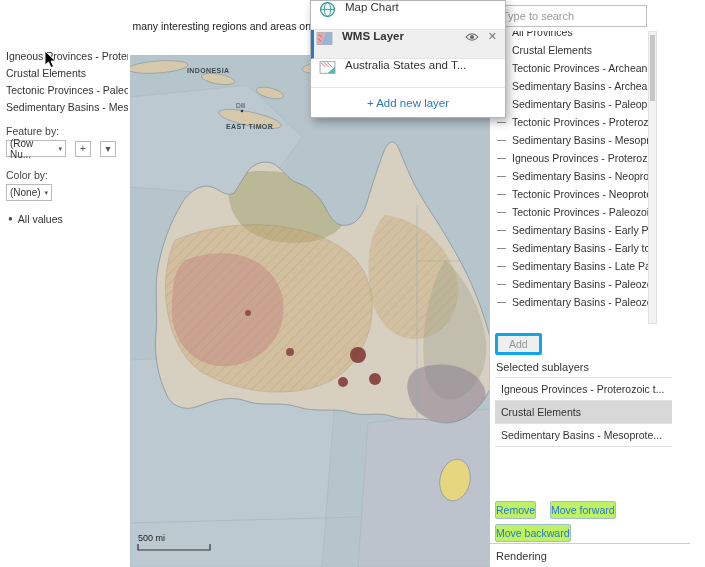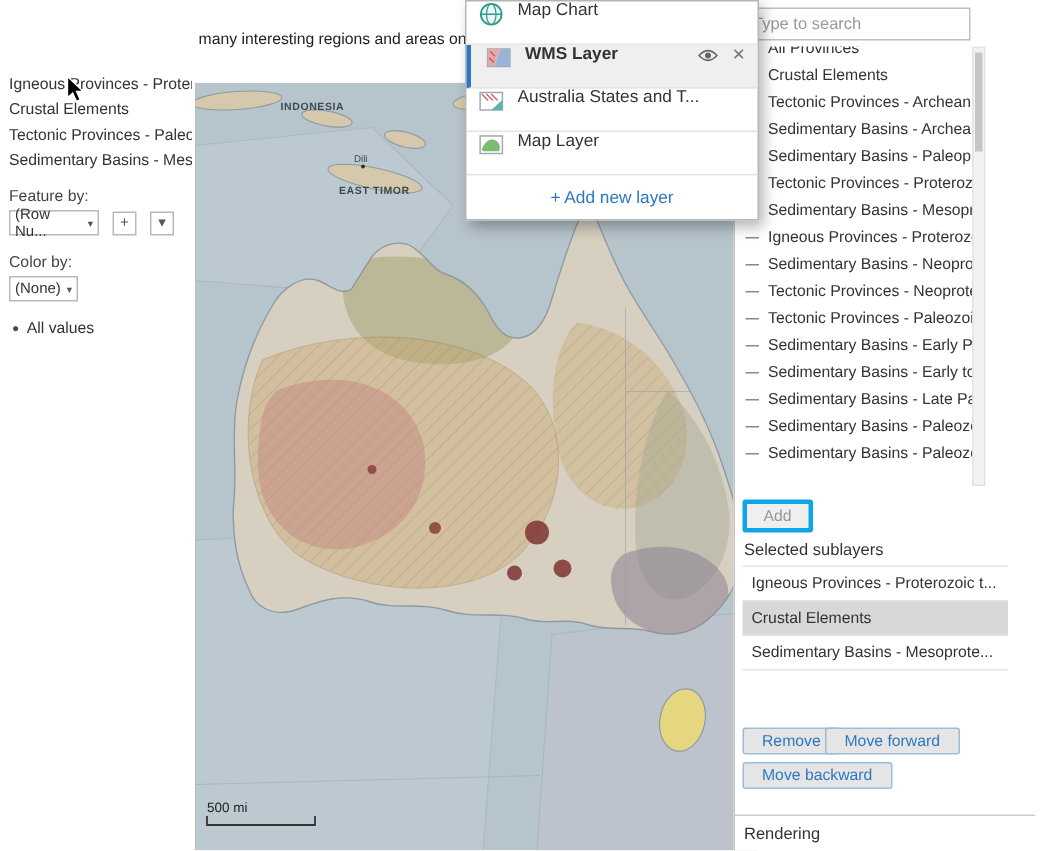--- a/index.html
+++ b/index.html
@@ -30,21 +30,21 @@
   .mini-btn { width:16px; height:16px; border:1px solid #b9b9b9; background:#fff; color:#555; font-size:10px; line-height:13px; text-align:center; padding:0; cursor:default; }
   .all-values { display:flex; align-items:center; gap:5px; margin:12px 0 0 8px; font-size:10.5px; color:#333; }
   .bullet { font-size:8px; color:#4a4a4a; line-height:1; }
 
   .cursor-arrow { position:absolute; left:44px; top:50px; z-index:50; }
 
   
   .layers-popup { position:absolute; left:310px; top:0; width:196px; background:#fff; border:1px solid #b5b5b5; box-shadow:3px 4px 9px rgba(0,0,0,.3); z-index:20; }
   .lp-row { height:29px; display:flex; align-items:flex-start; padding:0 8px; border-bottom:1px solid #e4e4e4; font-size:11.5px; color:#333; cursor:default; }
   .lp-row .lp-icon { width:17px; height:17px; margin-right:9px; flex:0 0 auto; }
-  .lp-row.active { background:#efefef; border-left:3px solid #2b78c0; padding-left:10px; font-weight:bold; }
+  .lp-row.active { background:#efefef; border-left:3px solid #2b78c0; padding-left:2px; font-weight:bold; }
   .lp-label { flex:1 1 auto; white-space:nowrap; overflow:hidden; }
   .lp-controls { display:flex; align-items:center; gap:9px; }
   .lp-close { font-size:11px; color:#777; font-weight:normal; cursor:default; }
   .lp-add { height:29px; display:flex; align-items:center; justify-content:center; font-size:11.5px; color:#2b78c0; cursor:default; }
 
   
   .right-panel { position:absolute; left:489px; top:0; width:200px; height:567px; background:#fff; border-left:1px solid #c4c4c4; z-index:10; }
   .search-input { position:absolute; left:5px; top:5px; width:152px; height:22px; border:1px solid #c0c0c0; font-size:11px; padding:0 6px; color:#333; font-family:"Liberation Sans",sans-serif; }
   .search-input::placeholder { color:#999; }
   .avail-list { position:absolute; left:5px; top:31px; width:162px; height:293px; overflow:hidden; }
@@ -52,21 +52,21 @@
   .arow { height:18px; display:flex; align-items:center; font-size:10.5px; color:#333; white-space:nowrap; overflow:hidden; cursor:default; }
   .dash { display:inline-block; width:9px; border-top:1px solid #8a8a8a; margin:0 6px 0 2px; flex:0 0 auto; }
   .atext { overflow:hidden; white-space:nowrap; }
   .vscroll { position:absolute; right:0; top:0; bottom:0; width:9px; background:#f2f2f2; border:1px solid #e2e2e2; }
   .vthumb { position:absolute; left:1px; right:1px; top:3px; height:66px; background:#c6c6c6; }
   .btn-gray { position:absolute; left:5px; top:333px; padding:2px 11px; font-size:10.5px; color:#969696; background:#efefef; border:3px solid #0ea5e9; border-radius:2px; cursor:default; font-family:"Liberation Sans",sans-serif; }
   .sel-header { position:absolute; left:6px; top:361px; font-size:11px; color:#333; }
   .sel-list { position:absolute; left:5px; top:377px; width:177px; border-top:1px solid #e3e3e3; }
   .srow { height:23px; line-height:23px; padding-left:6px; font-size:10.5px; color:#333; border-bottom:1px solid #e3e3e3; white-space:nowrap; overflow:hidden; cursor:default; }
   .srow.sel { background:#d8d8d8; }
-  .btn-blue { padding:2px 12px; font-size:10.5px; color:#2b78c0; background:#e5e5e5; border:1px solid #9dbcd8; border-radius:2px; cursor:default; font-family:"Liberation Sans",sans-serif; }
+  .btn-blue { padding:2px 0; font-size:10.5px; color:#2b78c0; background:#bef264; border:1px solid #9dbcd8; border-radius:2px; cursor:default; font-family:"Liberation Sans",sans-serif;margin-top:16px; }
   .btn-remove { position:absolute; left:5px; top:485px; }
   .btn-forward { position:absolute; left:60px; top:485px; }
   .btn-backward { position:absolute; left:5px; top:508px; }
   .rendering-section { position:absolute; left:0; top:543px; width:200px; border-top:1px solid #cccccc; padding:6px 0 0 6px; font-size:11px; color:#333; }
 </style>
 </head>
 <body>
 
 <div class="app">
 
@@ -202,27 +202,20 @@
 
     <div class="lp-row">
       <svg class="lp-icon" viewBox="0 0 16 16">
         <rect x="1" y="2.5" width="14" height="11" fill="#fff" stroke="#9aa7ad" stroke-width="0.9"></rect>
         <path d="M2,3.5 l4,4 M5,3.5 l4,4 M8,3.5 l4,4" stroke="#c56a6a" stroke-width="0.9" fill="none"></path>
         <path d="M8,13.5 L15,7 L15,13.5 Z" fill="#5fb3ab"></path>
       </svg>
       <span class="lp-label">Australia States and T...</span>
     </div>
 
-    <div class="lp-row">
-      <svg class="lp-icon" viewBox="0 0 16 16">
-        <rect x="1" y="2.5" width="14" height="11" fill="#fff" stroke="#9aa7ad" stroke-width="0.9"></rect>
-        <path d="M2,11 C4,6 7,4 10,5 C13,6 14,9 13,12 L3,12 Z" fill="#7dbb6e"></path>
-      </svg>
-      <span class="lp-label">Map Layer</span>
-    </div>
 
     <div class="lp-add">+ Add new layer</div>
   </div>
 
   <div class="right-panel">
     <input class="search-input" type="text" placeholder="Type to search" style="">
 
     <div class="avail-list">
       <div class="avail-rows">
         <div class="arow">

